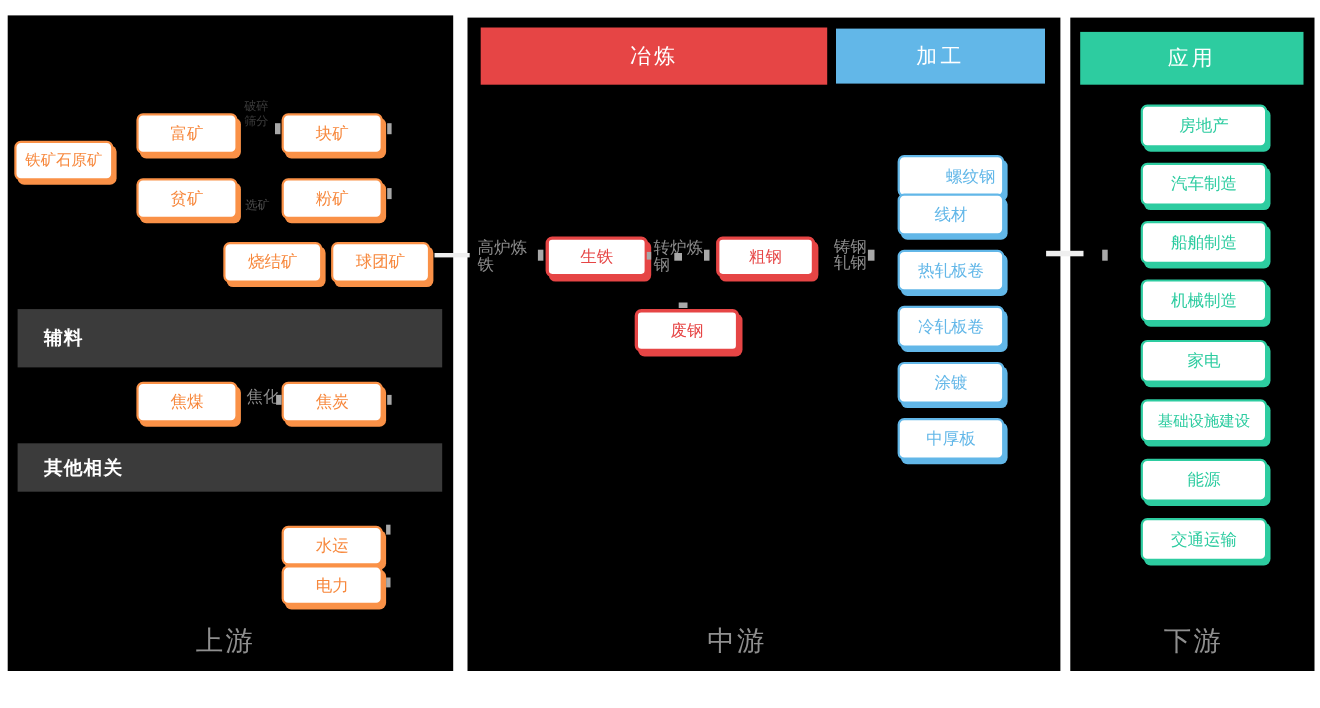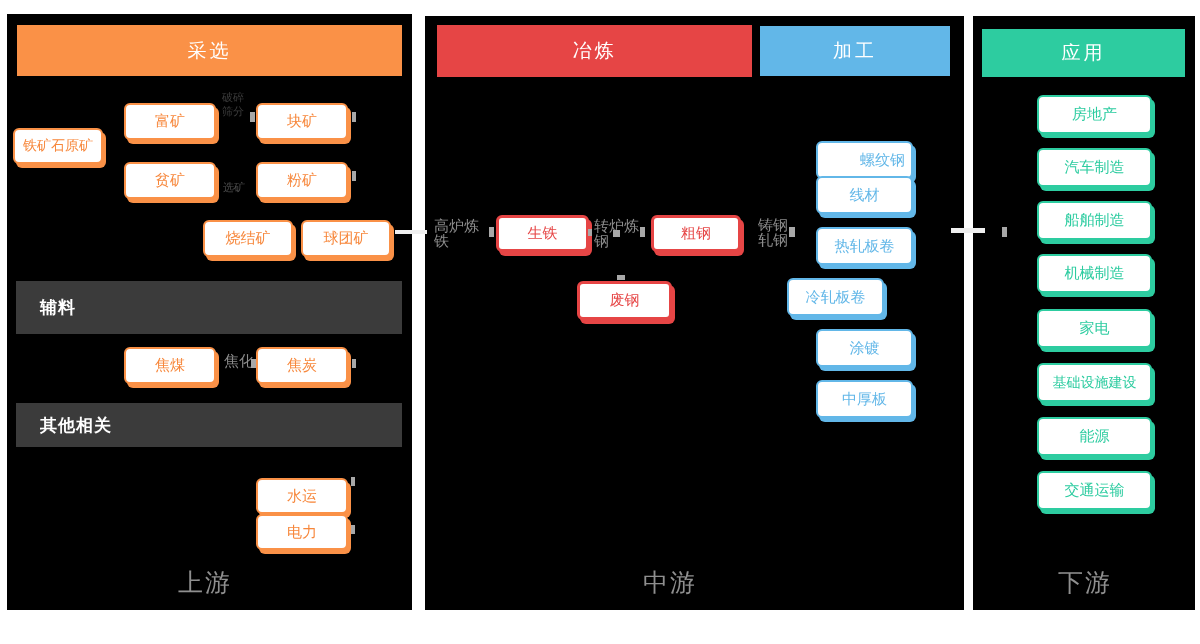--- a/index.html
+++ b/index.html
@@ -29,21 +29,20 @@
 </style>
 </head>
 <body>
 
 <div id="screen">
 
   <div class="panel" style="left:7px;top:14px;width:405px;height:596px;"></div>
   <div class="panel" style="left:425px;top:16px;width:539px;height:594px;"></div>
   <div class="panel" style="left:973px;top:16px;width:222px;height:594px;"></div>
 
-  <div class="hdr hdr-orange" style="left:17px;top:25px;width:385px;height:51px;">采选</div>
   <div class="hdr hdr-red" style="left:437px;top:25px;width:315px;height:52px;">冶炼</div>
   <div class="hdr hdr-blue" style="left:760px;top:26px;width:190px;height:50px;">加工</div>
   <div class="hdr hdr-green" style="left:982px;top:29px;width:203px;height:48px;">应用</div>
 
   <div class="node o" style="left:13px;top:128px;width:90px;height:36px;font-size:14px;">铁矿石原矿</div>
   <div class="node o" style="left:124px;top:103px;width:92px;height:37px;">富矿</div>
   <div class="node o" style="left:256px;top:103px;width:92px;height:37px;">块矿</div>
   <div class="node o" style="left:124px;top:162px;width:92px;height:37px;">贫矿</div>
   <div class="node o" style="left:256px;top:162px;width:92px;height:37px;text-align:center;">粉矿</div>
   <div class="node o" style="left:203px;top:220px;width:90px;height:37px;">烧结矿</div>
@@ -70,21 +69,21 @@
   <div class="node r" style="left:496px;top:215px;width:93px;height:37px;">生铁</div>
   <div class="flabel" style="left:594px;top:218px;width:54px;">转炉炼钢</div>
   <div class="node r" style="left:651px;top:215px;width:90px;height:37px;">粗钢</div>
   <div class="flabel" style="left:758px;top:217px;width:30px;">铸钢
 轧钢</div>
   <div class="node r" style="left:577px;top:281px;width:95px;height:39px;">废钢</div>
 
   <div class="node b" style="left:816px;top:141px;width:97px;height:38px;padding-left:36px;">螺纹钢</div>
   <div class="node b" style="left:816px;top:176px;width:97px;height:38px;">线材</div>
   <div class="node b" style="left:816px;top:227px;width:97px;height:38px;">热轧板卷</div>
-  <div class="node b" style="left:787px;top:278px;width:97px;height:38px;">冷轧板卷</div>
+  <div class="node b" style="left:816px;top:278px;width:97px;height:38px;">冷轧板卷</div>
   <div class="node b" style="left:816px;top:329px;width:97px;height:38px;">涂镀</div>
   <div class="node b" style="left:816px;top:380px;width:97px;height:38px;">中厚板</div>
 
   <div class="stage" style="left:615px;top:566px;width:110px;">中游</div>
 
   <div class="node g" style="left:1037px;top:95px;width:115px;height:39px;">房地产</div>
   <div class="node g" style="left:1037px;top:148px;width:115px;height:39px;">汽车制造</div>
   <div class="node g" style="left:1037px;top:201px;width:115px;height:39px;">船舶制造</div>
   <div class="node g" style="left:1037px;top:254px;width:115px;height:39px;">机械制造</div>
   <div class="node g" style="left:1037px;top:309px;width:115px;height:39px;">家电</div>

